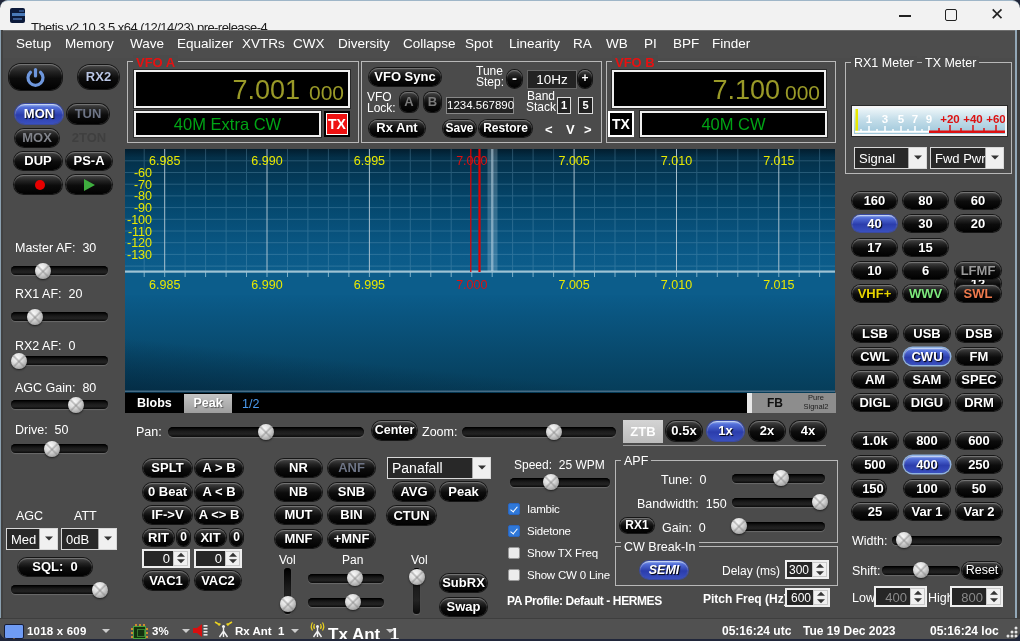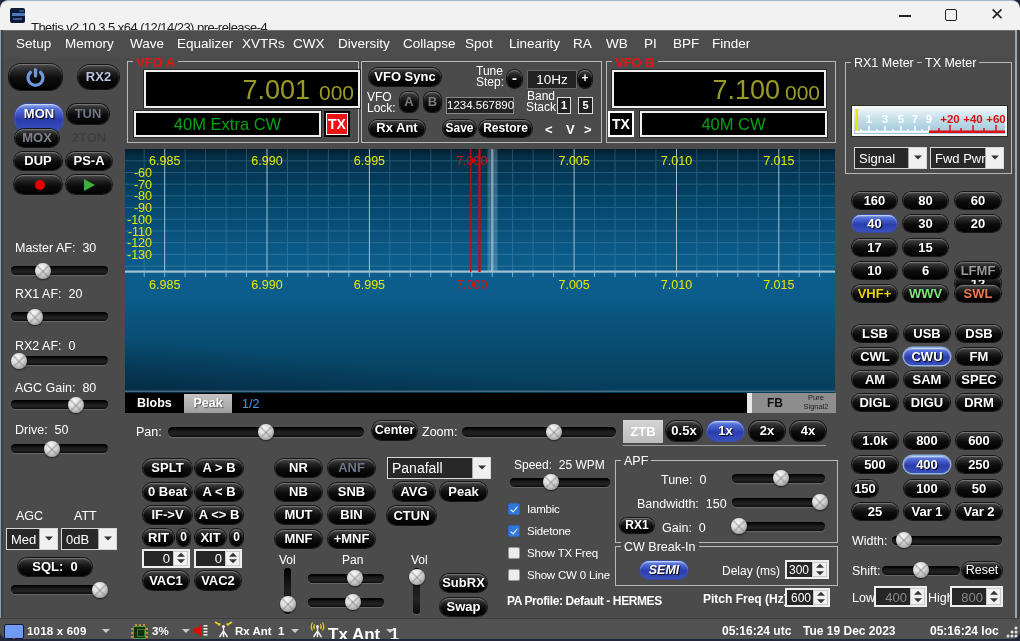--- a/index.html
+++ b/index.html
@@ -62,21 +62,21 @@
   <span class="abs" style="left:712px;">Finder</span>
 </div>
 
 <div class="btn" style="left:9px;top:64px;width:53px;height:26px;">
   <svg width="53" height="26" viewBox="0 0 53 26" style="position:absolute;left:0;top:0;">
     <path d="M26.5 5.5 L26.5 12" stroke="#6e97dd" stroke-width="3.2" stroke-linecap="round" fill="none"></path>
     <path d="M21.5 8.2 A7.5 7.5 0 1 0 31.5 8.2" stroke="#6e97dd" stroke-width="3.2" stroke-linecap="round" fill="none"></path>
   </svg>
 </div>
 <div class="btn" style="left:78px;top:65px;width:41px;height:24px;font-size:13px;line-height:24px;color:#b9c5e3;">RX2</div>
-<div class="btn sel" style="left:15px;top:104px;width:48px;height:28px;font-size:13px;line-height:20px;">MON</div>
+<div class="btn sel" style="left:15px;top:104px;width:48px;height:20px;font-size:13px;line-height:20px;">MON</div>
 <div class="btn" style="left:67px;top:104px;width:42px;height:20px;font-size:13px;line-height:20px;color:#6d7485;text-shadow:none;">TUN</div>
 <div class="btn" style="left:15px;top:129px;width:44px;height:18px;font-size:13px;line-height:18px;color:#80838a;text-shadow:none;">MOX</div>
 <div class="abs" style="left:67px;top:129px;width:44px;height:18px;color:#3f3f3f;font-size:13px;line-height:18px;font-weight:bold;text-align:center;">2TON</div>
 <div class="btn" style="left:14px;top:152px;width:48px;height:18px;font-size:13px;line-height:18px;">DUP</div>
 <div class="btn" style="left:66px;top:152px;width:46px;height:18px;font-size:13px;line-height:18px;">PS-A</div>
 <div class="btn" style="left:14px;top:175px;width:48px;height:19px;">
       <div class="abs" style="left:21px;top:4.5px;width:10px;height:10px;border-radius:50%;background:#e80000;"></div>
     </div>
 <div class="btn" style="left:66px;top:175px;width:46px;height:19px;">
       <div class="abs" style="left:18px;top:3.5px;width:0;height:0;border-left:11px solid #3fae3f;border-top:6px solid transparent;border-bottom:6px solid transparent;"></div>
@@ -105,21 +105,21 @@
 <div class="combo" style="left:61px;top:528px;width:54px;height:20px;">
       <span class="txt">0dB</span>
       <span class="arr"></span>
     </div>
 <div class="btn" style="left:18px;top:558px;width:74px;height:18px;font-size:13px;line-height:18px;">SQL:&nbsp; 0</div>
 <div class="track" style="left:11px;top:585px;width:97px;height:9px;"></div>
 <div class="ball" style="left:92px;top:581.5px;"></div>
 
 <div class="grp" style="left:127px;top:61px;width:230px;height:80px;"></div>
 <div class="glabel" style="left:133px;top:55px;color:#e81010;font-weight:bold;font-size:13px;">VFO A</div>
-<div class="lcd" style="left:144px;top:70px;width:212px;height:34px;">
+<div class="lcd" style="left:134px;top:70px;width:212px;height:34px;">
   <span class="abs" style="right:48px;bottom:4px;color:#9a9a28;font-size:27px;font-weight:normal;line-height:24px;">7.001</span>
   <span class="abs" style="right:4px;bottom:4px;color:#9a9a28;font-size:21px;font-weight:normal;line-height:19px;">000</span>
 </div>
 <div class="lcd" style="left:134px;top:111px;width:183px;height:22px;">
   <div class="abs" style="left:0;top:0;width:100%;text-align:center;color:#00a315;font-size:16.5px;line-height:22px;">40M Extra CW</div>
 </div>
 <div class="abs" style="left:324px;top:111px;width:26px;height:26px;background:#000;">
   <div class="abs" style="left:2px;top:2px;width:20px;height:20px;background:#ee1111;border:1px solid #fff;color:#fff;font-weight:bold;font-size:14px;line-height:20px;text-align:center;">TX</div>
 </div>
 
@@ -244,21 +244,21 @@
 <div class="btn" style="left:852px;top:394px;width:46px;height:17px;font-size:13px;line-height:17px;">DIGL</div>
 <div class="btn" style="left:904px;top:394px;width:46px;height:17px;font-size:13px;line-height:17px;">DIGU</div>
 <div class="btn" style="left:956px;top:394px;width:46px;height:17px;font-size:13px;line-height:17px;">DRM</div>
 
 <div class="btn" style="left:852px;top:432px;width:46px;height:17px;font-size:13px;line-height:17px;">1.0k</div>
 <div class="btn" style="left:904px;top:432px;width:46px;height:17px;font-size:13px;line-height:17px;">800</div>
 <div class="btn" style="left:956px;top:432px;width:46px;height:17px;font-size:13px;line-height:17px;">600</div>
 <div class="btn" style="left:852px;top:456px;width:46px;height:17px;font-size:13px;line-height:17px;">500</div>
 <div class="btn sel" style="left:904px;top:456px;width:46px;height:17px;font-size:13px;line-height:17px;box-shadow:inset 0 1px 1px rgba(255,255,255,.5),0 0 0 1.5px #8fb2e0;">400</div>
 <div class="btn" style="left:956px;top:456px;width:46px;height:17px;font-size:13px;line-height:17px;">250</div>
-<div class="btn" style="left:852px;top:480px;width:26px;height:17px;font-size:13px;line-height:17px;">150</div>
+<div class="btn" style="left:852px;top:480px;width:26px;height:17px;font-size:13px;line-height:17px;padding-left:8px;">150</div>
 <div class="btn" style="left:904px;top:480px;width:46px;height:17px;font-size:13px;line-height:17px;">100</div>
 <div class="btn" style="left:956px;top:480px;width:46px;height:17px;font-size:13px;line-height:17px;">50</div>
 <div class="btn" style="left:852px;top:503px;width:46px;height:17px;font-size:13px;line-height:17px;">25</div>
 <div class="btn" style="left:904px;top:503px;width:46px;height:17px;font-size:13px;line-height:17px;">Var 1</div>
 <div class="btn" style="left:956px;top:503px;width:46px;height:17px;font-size:13px;line-height:17px;">Var 2</div>
 
 <div class="lbl" style="left:852px;top:534px;font-weight:normal;font-size:12.5px;">Width:</div>
 <div class="track" style="left:892px;top:536px;width:110px;height:9px;"></div>
 <div class="ball" style="left:896px;top:532px;"></div>
 <div class="lbl" style="left:852px;top:564px;font-weight:normal;font-size:12.5px;">Shift:</div>

